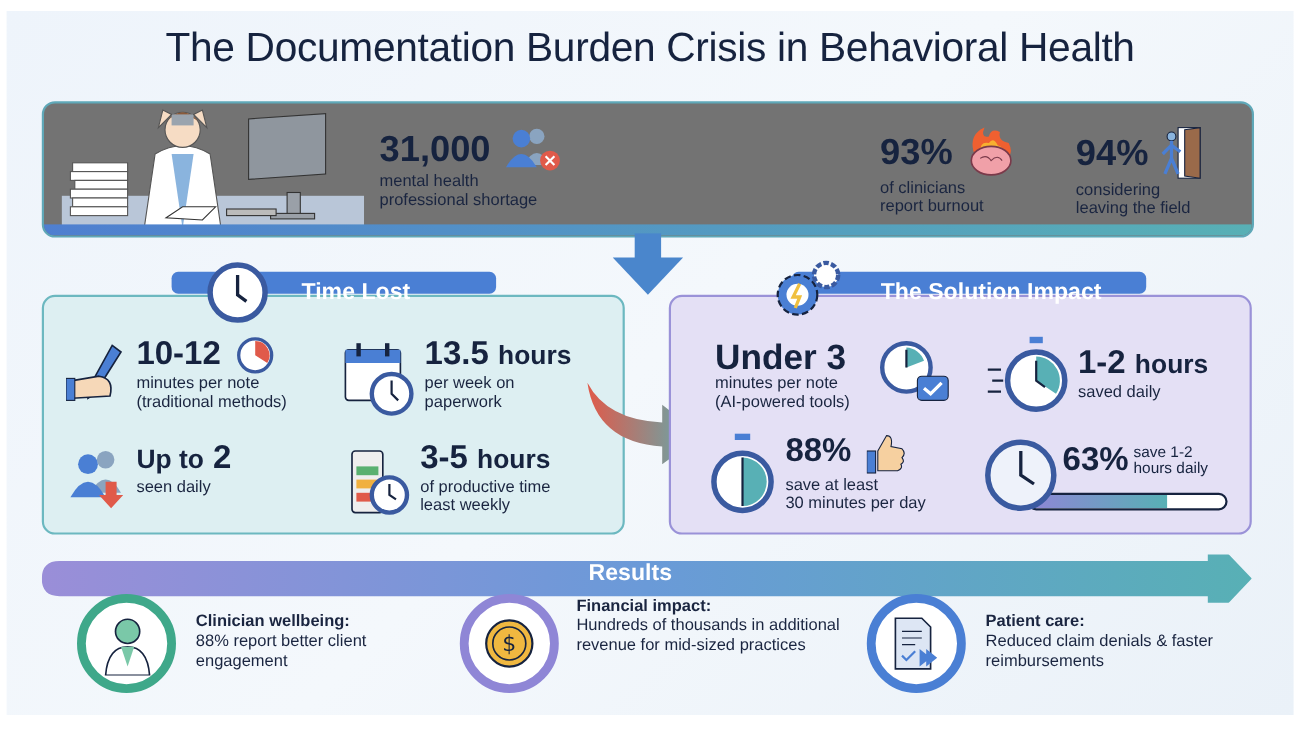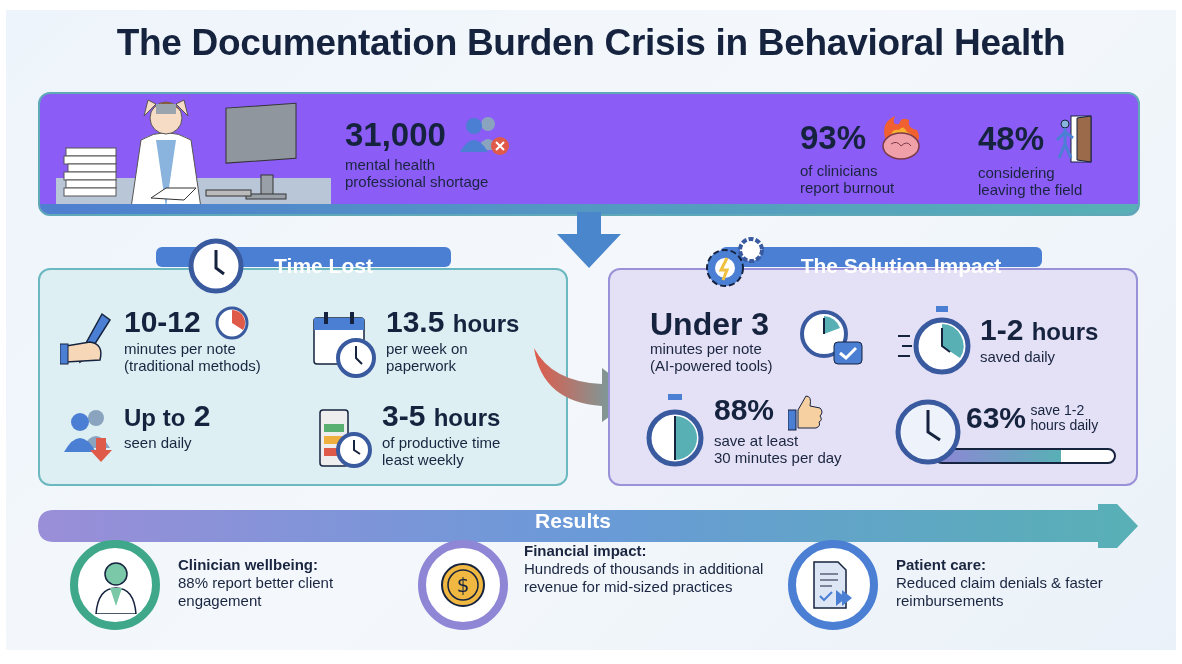--- a/index.html
+++ b/index.html
@@ -1,19 +1,19 @@
 <!DOCTYPE html>
 <html><head>
 <meta charset="utf-8">
 <style>
 *{box-sizing:border-box;margin:0;padding:0}
 body{width:1182px;height:664px;overflow:hidden;background:#fff;font-family:"Liberation Sans",sans-serif;color:#16233f;position:relative}
 .canvas{position:absolute;left:6px;top:10px;width:1170px;height:640px;background:linear-gradient(135deg,#eef4fb 0%,#f4f8fc 50%,#eaf1f8 100%)}
-.title{position:absolute;left:0;top:22px;width:1182px;text-align:center;font-size:37px;font-weight:700;color:#16233f;letter-spacing:-0.3px}
-.topbox{position:absolute;left:38px;top:92px;width:1102px;height:124px;border:2px solid #5fa8b8;border-radius:12px;background:#8b5cf6;overflow:hidden}
+.title{position:absolute;left:0;top:22px;width:1182px;text-align:center;font-size:37px;font-weight:400;color:#16233f;letter-spacing:-0.3px}
+.topbox{position:absolute;left:38px;top:92px;width:1102px;height:124px;border:2px solid #5fa8b8;border-radius:12px;background:#737373;overflow:hidden}
 .topbox .underbar{position:absolute;left:0;bottom:0;width:100%;height:10px;background:linear-gradient(90deg,#4f7fd0,#58b0b5)}
 .illus{position:absolute;left:16px;top:-4px;width:275px;height:118px}
 .stat{position:absolute;top:20px}
 .stat .big{font-size:33px;font-weight:900;color:#16233f;line-height:34px;display:inline-block;vertical-align:middle}
 .stat .sub{font-size:15px;line-height:17px;color:#1a2540}
 .stat .ic{display:inline-block;vertical-align:middle;margin-left:6px}
 .downarrow{position:absolute;left:557px;top:212px}
 .panel{position:absolute;border-radius:12px}
 .tl{left:38px;top:268px;width:530px;height:218px;border:2px solid #6cb8c0;background:#ddeff2}
 .sol{left:608px;top:268px;width:530px;height:218px;border:2px solid #9a92d8;background:#e4e0f5}
@@ -77,21 +77,21 @@
     <svg class="ic" width="46" height="48" viewBox="0 0 46 48">
         <path d="M8 24 Q4 8 18 2 Q14 12 22 10 Q24 2 32 6 Q30 14 40 16 Q44 24 40 28Z" fill="#f06030"></path>
         <path d="M14 24 Q14 14 22 16 Q26 10 30 18 Q36 20 34 26Z" fill="#f8b030"></path>
         <ellipse cx="24" cy="32" rx="18" ry="13" fill="#f0a0a8" stroke="#7a3a4a" stroke-width="1.5"></ellipse>
         <path d="M14 30 Q20 26 24 32 Q30 26 34 32" stroke="#7a3a4a" fill="none"></path>
       </svg>
     <div class="sub">of clinicians</div>
     <div class="sub">report burnout</div>
   </div>
   <div class="stat" style="left:938px">
-    <span class="big">48%</span>
+    <span class="big">94%</span>
     <svg class="ic" width="40" height="50" viewBox="0 0 40 50">
         <rect x="16" y="2" width="20" height="46" fill="#fff" stroke="#16233f"></rect>
         <path d="M22 4 L36 2 L36 48 L22 46Z" fill="#9a6a4a" stroke="#16233f"></path>
         <circle cx="10" cy="10" r="4" fill="#8ab4de" stroke="#16233f"></circle>
         <path d="M10 14 L10 30 L4 44 M10 30 L16 44 M10 18 L2 26 M10 18 L18 24" stroke="#4a7fd4" stroke-width="3" fill="none"></path>
       </svg>
     <div class="sub">considering</div>
     <div class="sub">leaving the field</div>
   </div>
   <div class="underbar"></div>

